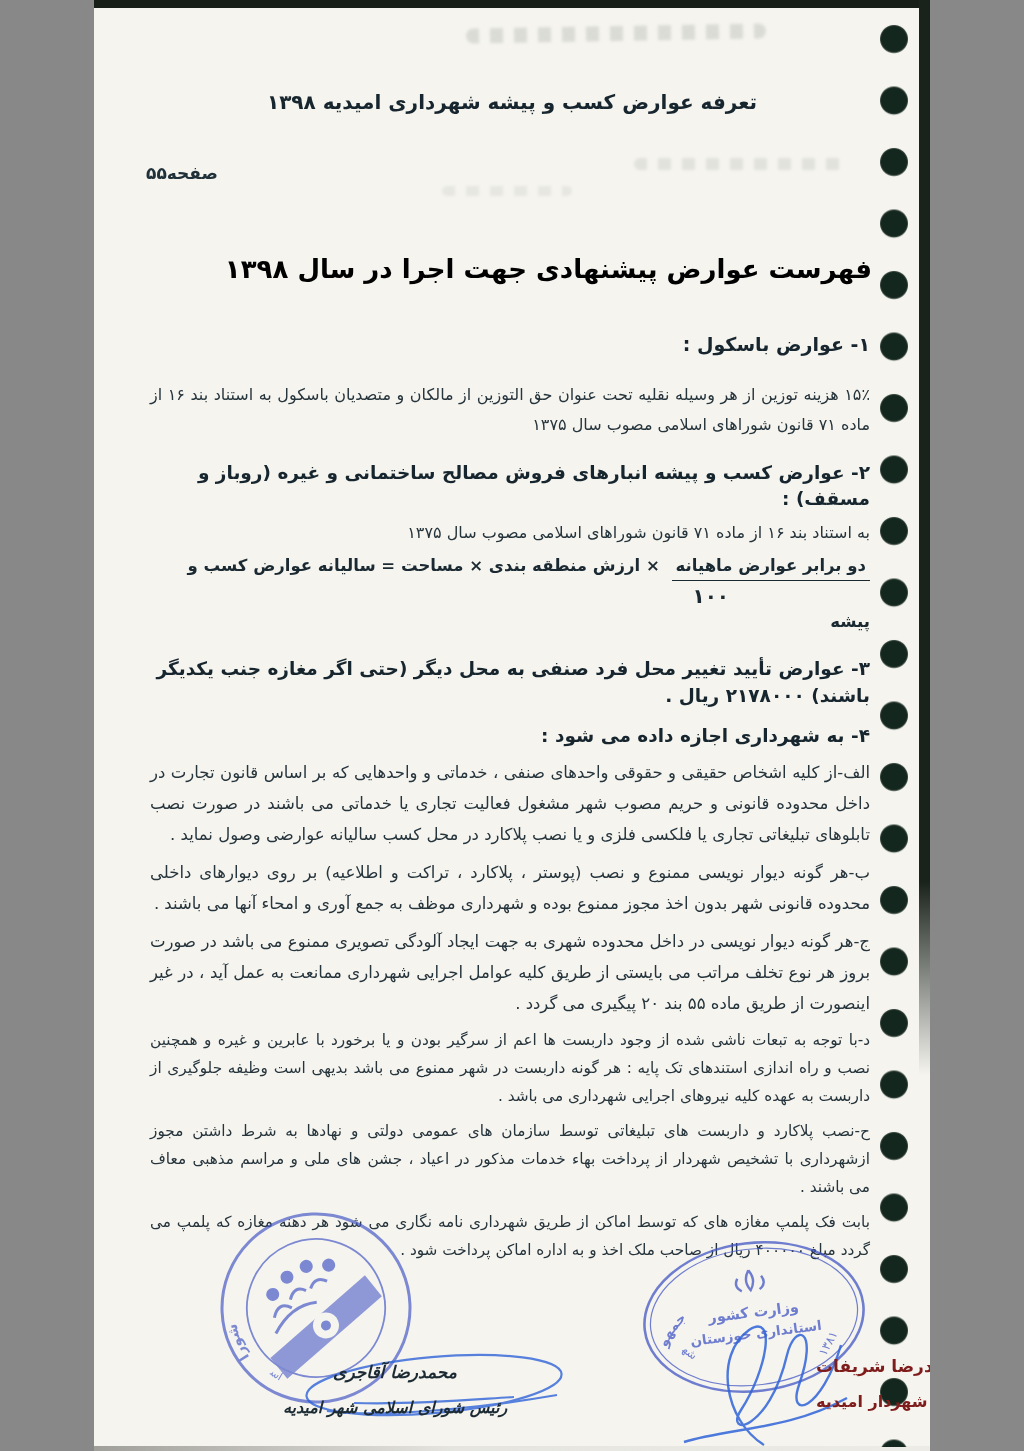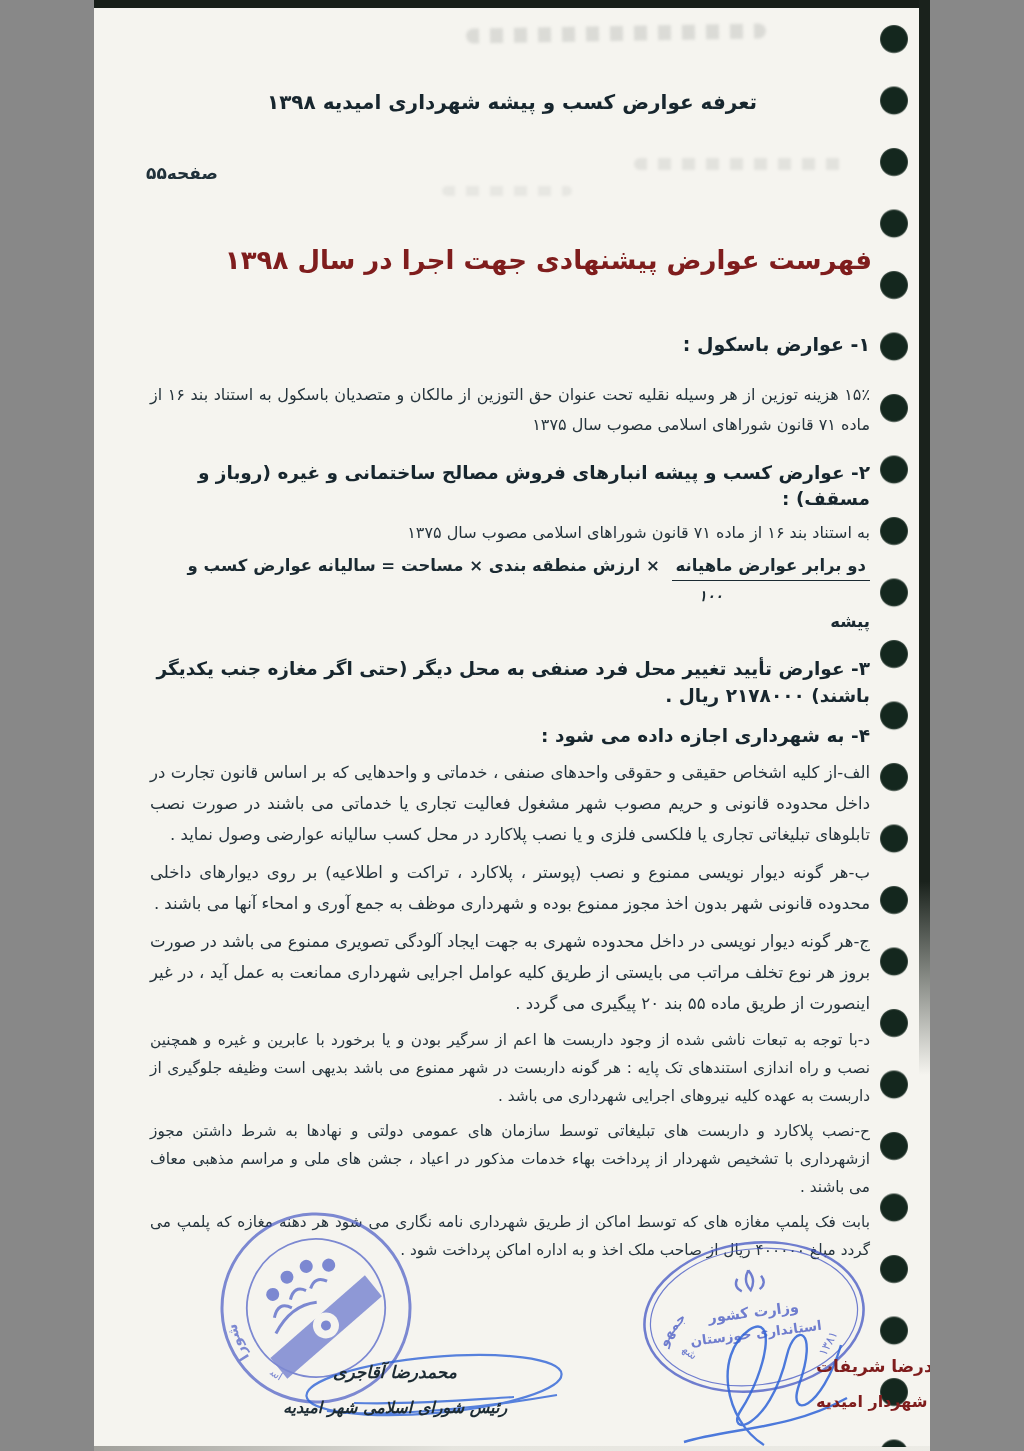--- a/index.html
+++ b/index.html
@@ -29,33 +29,33 @@
   .ghost{position:absolute;filter:blur(1.6px);border-radius:8px;
     background:repeating-linear-gradient(90deg,rgba(110,115,112,.5) 0 13px,transparent 13px 24px);}
   .ghost1{top:26px;left:372px;width:300px;height:15px;opacity:.38;transform:rotate(-1deg);}
   .ghost2{top:158px;left:540px;width:215px;height:12px;opacity:.28;}
   .ghost3{top:186px;left:348px;width:130px;height:10px;opacity:.2;}
 
   
   .header-title{position:absolute;top:90px;left:120px;right:120px;text-align:center;
     font-size:20px;font-weight:700;color:#17262e;letter-spacing:.2px;}
   .page-label{position:absolute;top:163px;left:52px;font-size:17px;font-weight:700;color:#20313a;direction:rtl;}
-  .main-title{position:absolute;top:245px;right:58px;left:56px;text-align:right;
-    font-size:26px;font-weight:700;color:#7f1d1d;}
+  .main-title{position:absolute;top:254px;right:58px;left:56px;text-align:right;
+    font-size:26px;font-weight:700;color:#000000;}
 
   .content{position:absolute;top:332px;right:60px;left:56px;direction:rtl;text-align:justify;}
   .content .h{font-weight:700;color:#17262e;text-align:right;}
   .h1{font-size:19px;line-height:24px;margin:0 0 24px 0;}
   .body1{font-size:16px;line-height:30px;margin:0 0 20px 0;color:#26343c;}
   .h2{font-size:18.5px;line-height:26px;margin:0 0 8px 0;}
   .basis{font-size:16px;line-height:26px;margin:0 0 7px 0;text-align:right;}
   .formula{font-size:16.5px;font-weight:700;color:#1b2a32;margin:0 0 20px 0;text-align:right;line-height:26px;}
   .frac{display:inline-flex;flex-direction:column;align-items:center;vertical-align:top;margin-left:6px;}
   .frac .num{border-bottom:1.6px solid #1b2a32;padding:0 4px 1px 4px;}
-  .frac .den{font-size:15px;padding-top:2px;font-weight:700;transform:translateX(-60px);font-style:italic;}
+  .frac .den{font-size:20px;padding-top:2px;font-weight:700;transform:translateX(-60px);}
   .h3{font-size:18.5px;line-height:27px;margin:0 0 14px 0;}
   .h4{font-size:18.5px;line-height:26px;margin:0 0 8px 0;}
   .para{font-size:16.5px;line-height:31px;margin:0 0 7px 0;color:#26343c;font-weight:500;}
   .para.small{font-size:15.3px;line-height:28px;}
 
   
   .sig-left{position:absolute;left:168px;top:1362px;width:266px;text-align:center;color:#1c2b33;font-style:italic;}
   .sig-right{position:absolute;left:722px;top:1356px;width:160px;text-align:left;color:#7f1d1d;}
   .sig-name{font-size:17px;font-weight:700;margin-bottom:16px;}
   .sig-role{font-size:16px;font-weight:700;}

